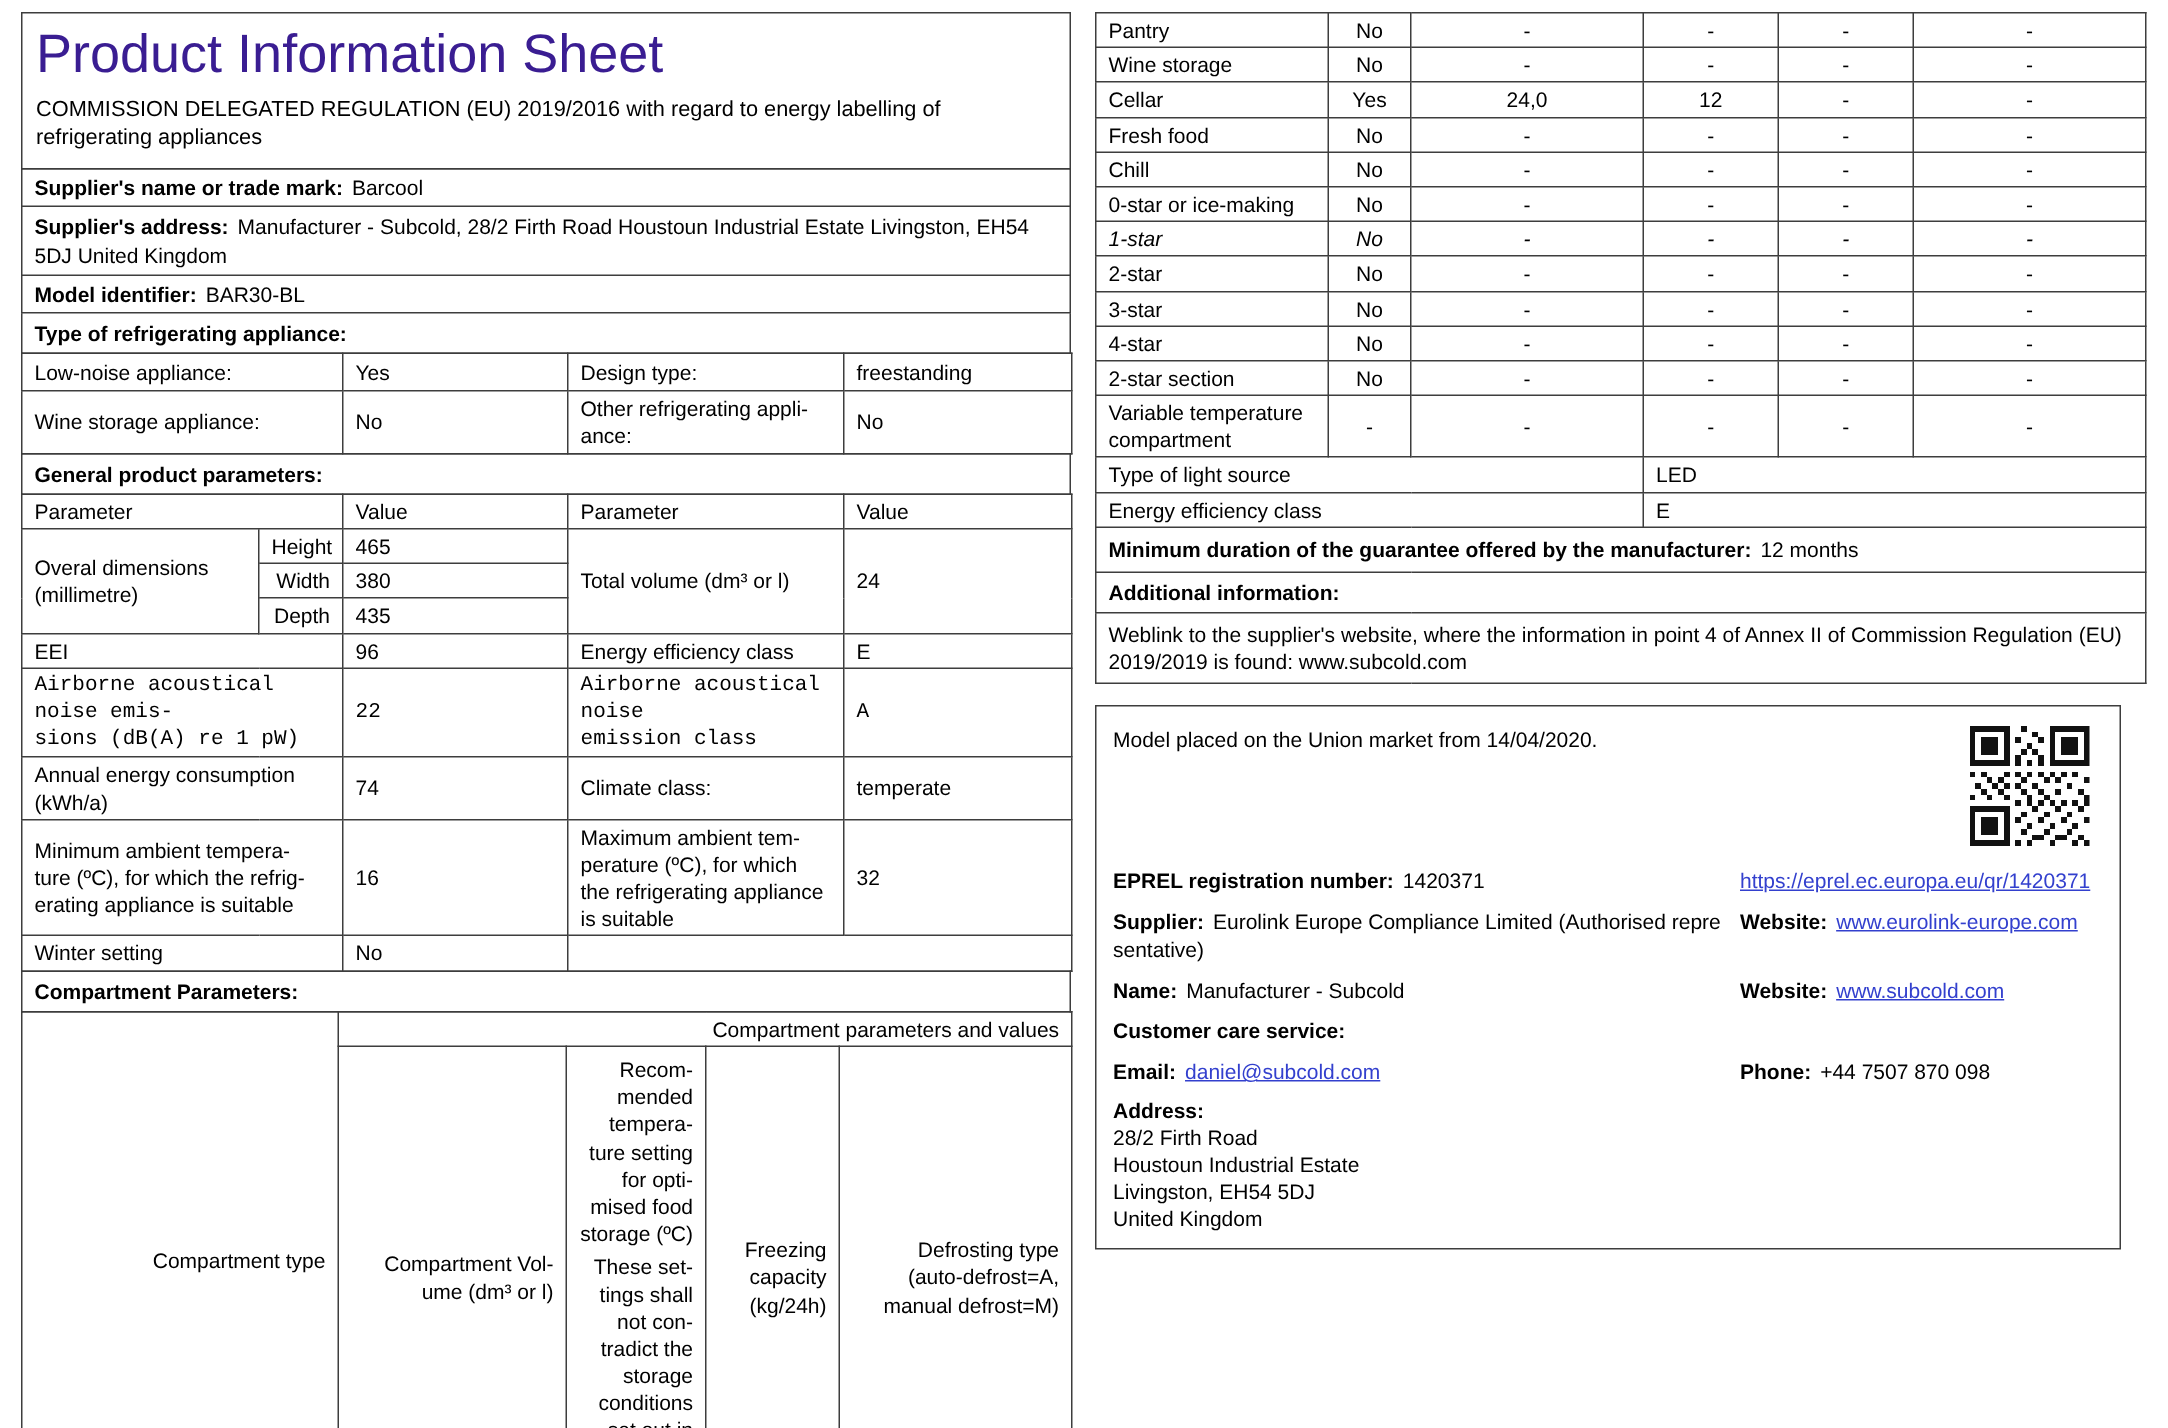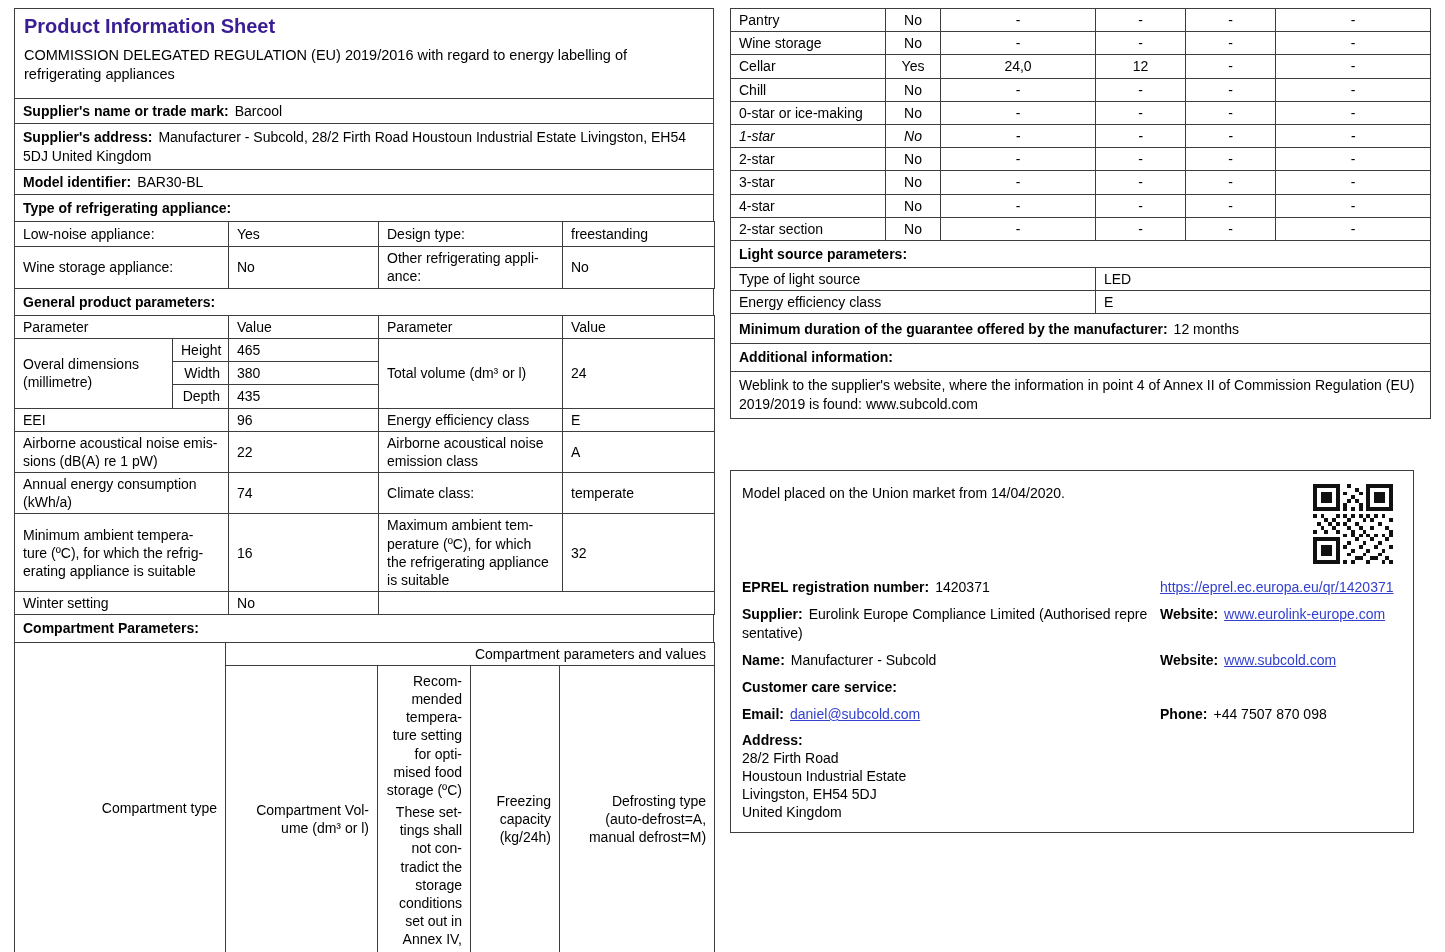--- a/index.html
+++ b/index.html
@@ -25,21 +25,21 @@
   table:first-child{margin-top:0;}
   td{border:1px solid var(--bc);padding:2px 8px;vertical-align:middle;overflow:hidden;}
   .b{font-weight:bold;}
   .pre{white-space:pre-line;}
   .ctr{text-align:center;}
   .rt{text-align:right;}
   .lbl{margin-right:6px;}
   a{color:var(--link);text-decoration:underline;cursor:pointer;text-align:right;}
   
   .title-cell{padding:6px 9px 10px 9px;vertical-align:top;}
-  h1{margin:0 0 8px 0;font-size:20px;font-weight:bold;color:var(--title);line-height:1.15;}
+  h1{margin:0 0 8px 0;font-size:36px;font-weight:normal;color:var(--title);line-height:1.15;}
   .subtitle{font-size:14.5px;max-width:655px;}
   .heading-cell{font-weight:bold;padding:4px 8px;}
   
   .hdr-big td{text-align:right;vertical-align:middle;}
   .temp-block div{margin:4px 0;}
   
   .row2{display:flex;margin-bottom:9px;}
   .row2 .l{width:418px;flex:none;padding-right:8px;}
   .row2 .r{flex:1;}
   #qr{position:absolute;top:13px;right:20px;}
@@ -146,21 +146,21 @@
     <tr style="height:21px;">
       <td class="rt">Depth</td>
       <td>435</td>
     </tr>
     <tr style="height:21px;">
       <td colspan="2">EEI</td>
       <td>96</td>
       <td>Energy efficiency class</td>
       <td>E</td>
     </tr>
-    <tr style="height:39px;">
+    <tr style="height:39px;font-family:Liberation Mono, monospace;">
       <td colspan="2" class="pre">Airborne acoustical noise emis-
 sions (dB(A) re 1 pW)</td>
       <td>22</td>
       <td class="pre">Airborne acoustical noise
 emission class</td>
       <td>A</td>
     </tr>
     <tr style="height:38px;">
       <td colspan="2" class="pre">Annual energy consumption
 (kWh/a)</td>
@@ -271,20 +271,28 @@
     </tr>
     <tr style="height:21px;">
       <td>Cellar</td>
       <td class="ctr">Yes</td>
       <td class="ctr">24,0</td>
       <td class="ctr">12</td>
       <td class="ctr">-</td>
       <td class="ctr">-</td>
     </tr>
     <tr style="height:21px;">
+      <td>Fresh food</td>
+      <td class="ctr">No</td>
+      <td class="ctr">-</td>
+      <td class="ctr">-</td>
+      <td class="ctr">-</td>
+      <td class="ctr">-</td>
+    </tr>
+    <tr style="height:21px;">
       <td>Chill</td>
       <td class="ctr">No</td>
       <td class="ctr">-</td>
       <td class="ctr">-</td>
       <td class="ctr">-</td>
       <td class="ctr">-</td>
     </tr>
     <tr style="height:21px;">
       <td>0-star or ice-making</td>
       <td class="ctr">No</td>
@@ -326,22 +334,28 @@
       <td class="ctr">-</td>
     </tr>
     <tr style="height:21px;">
       <td>2-star section</td>
       <td class="ctr">No</td>
       <td class="ctr">-</td>
       <td class="ctr">-</td>
       <td class="ctr">-</td>
       <td class="ctr">-</td>
     </tr>
-    <tr style="height:26px;">
-      <td colspan="6" class="heading-cell">Light source parameters:</td>
+    <tr style="height:41px;">
+      <td class="pre">Variable temperature
+compartment</td>
+      <td class="ctr">-</td>
+      <td class="ctr">-</td>
+      <td class="ctr">-</td>
+      <td class="ctr">-</td>
+      <td class="ctr">-</td>
     </tr>
     <tr style="height:21px;padding-left:12px;">
       <td colspan="3">Type of light source</td>
       <td colspan="3">LED</td>
     </tr>
     <tr style="height:21px;">
       <td colspan="3">Energy efficiency class</td>
       <td colspan="3">E</td>
     </tr>
     <tr style="height:30px;">

